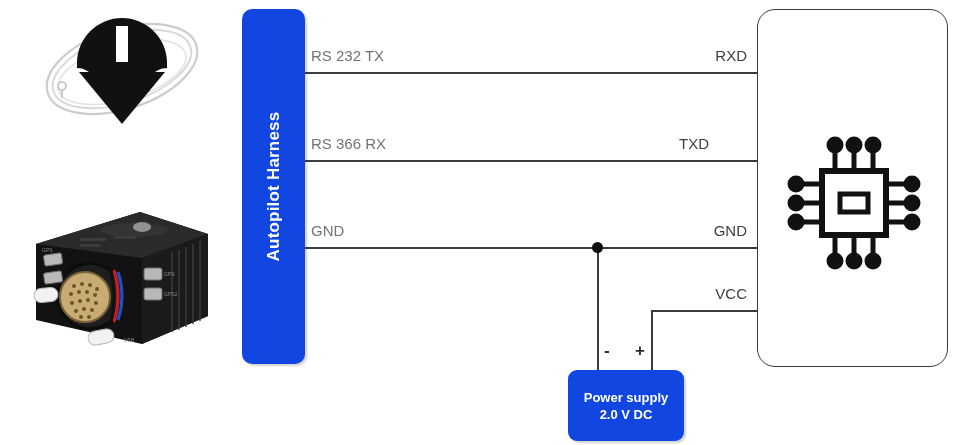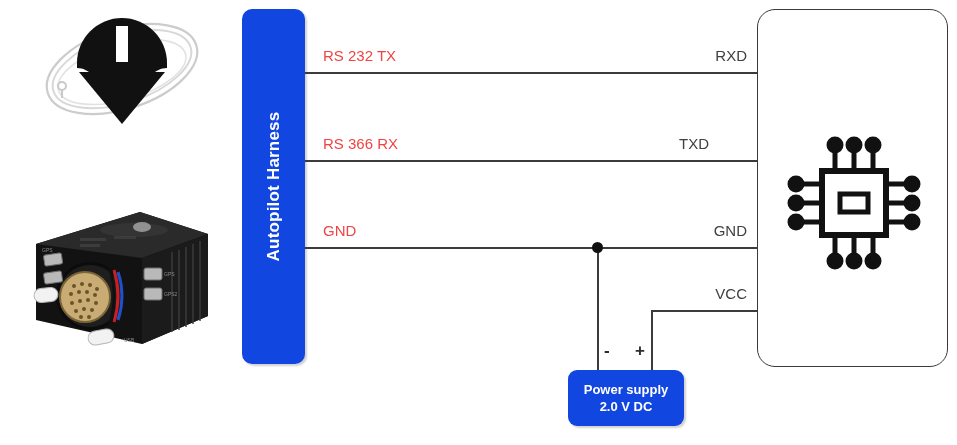--- a/index.html
+++ b/index.html
@@ -152,41 +152,40 @@
     width: 11px;
     height: 11px;
     border-radius: 50%;
     background: #111111;
   }
 
   
   .wlabel {
     position: absolute;
     font-size: 15px;
-    color: #ef4444;
-    font-family: "Liberation Sans", sans-serif;
-    white-space: nowrap;
-    margin-left: 12px;
+    color: #737373;
+    font-family: "Liberation Sans", sans-serif;
+    white-space: nowrap;
   }
   .wlabel-r {
     position: absolute;
     font-size: 15px;
     color: #404040;
     font-family: Liberation Sans, sans-serif;
     white-space: nowrap;
     text-align: right;
   }
 
   
   .psu {
     position: absolute;
     left: 568px;
     top: 370px;
     width: 116px;
-    height: 56px;
+    height: 71px;
     background: #1147e0;
     border-radius: 9px;
     box-shadow: 2px 2px 2px rgba(0,0,0,0.18);
     display: flex;
     flex-direction: column;
     align-items: center;
     justify-content: center;
     color: #ffffff;
     font-weight: bold;
     font-size: 13px;

